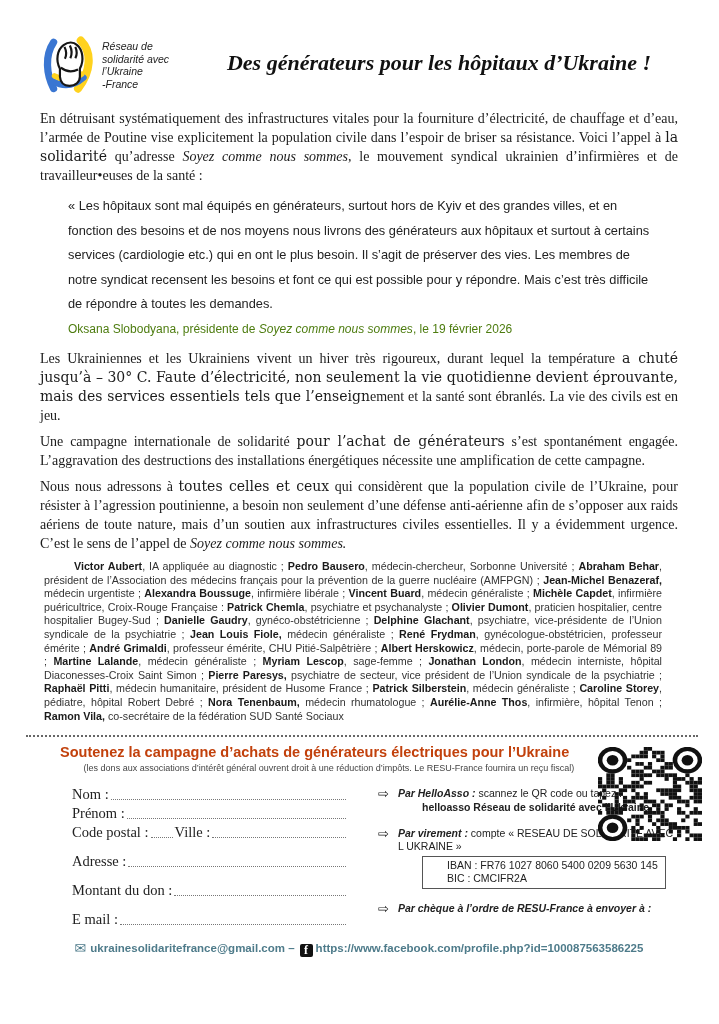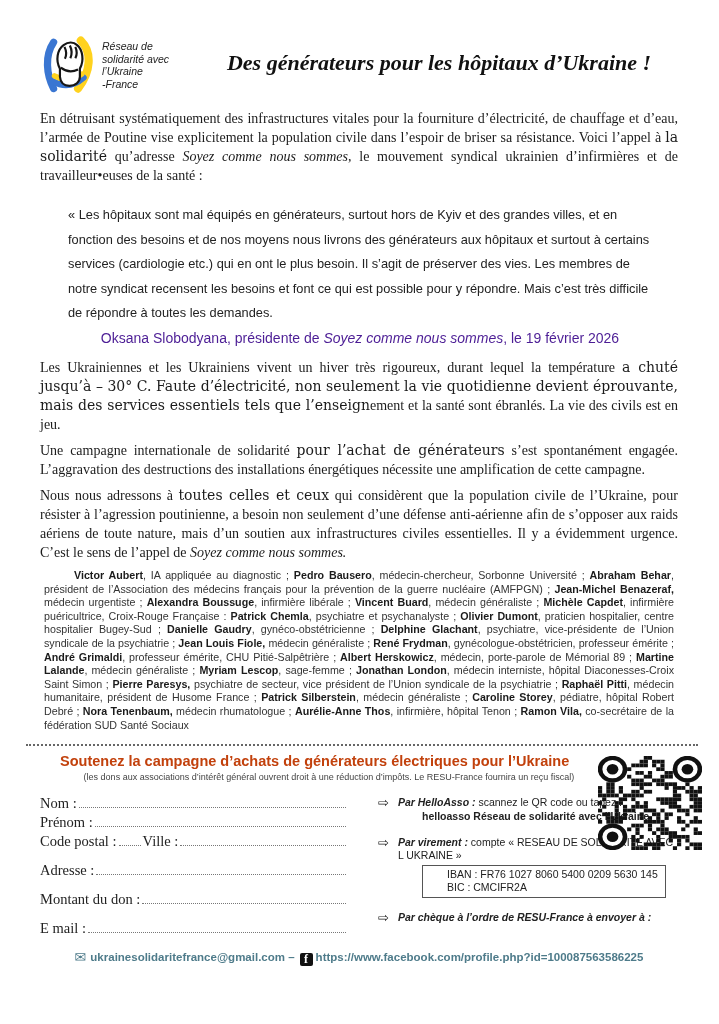--- a/index.html
+++ b/index.html
@@ -30,28 +30,28 @@
   .page-title{
     flex:1;text-align:center;
     font-family:"Liberation Serif", serif;
     font-weight:bold;font-style:italic;
     font-size:22px;line-height:26px;
     padding-top:14px;color:#111;
   }
 
   
   .para{font-size:14px;line-height:19px;text-align:justify;margin:7px 0 7px 0;}
-  .quote-block{margin:18px 26px 8px 28px;font-family:"Liberation Sans", sans-serif;}
+  .quote-block{margin:9px 26px 8px 28px;font-family:"Liberation Sans", sans-serif;}
   .quote-text{font-size:12.8px;line-height:24.5px;text-align:left;color:#222;}
-  .quote-attr{font-size:14px;line-height:24.5px;color:#4c1d95;text-align:center;}
+  .quote-attr{font-size:12px;line-height:24.5px;color:#4d7c0f;}
   .signatories{
     font-family:"Liberation Sans", sans-serif;
     font-size:10.7px;line-height:13.6px;
     text-align:justify;text-indent:30px;
-    margin:6px 4px 0 4px;color:#333;
+    margin:6px 16px 0 4px;color:#333;
   }
   .signatories .b{color:#1b1b1b;}
 
   .section-separator{
     border:none;border-top:2px dotted #666;
     margin:12px -20px 6px -14px;
   }
 
   
   .donation{position:relative;font-family:"Liberation Sans", sans-serif;}
@@ -59,21 +59,21 @@
     text-align:left;font-weight:bold;font-size:14.5px;line-height:18px;
     margin:2px 60px 0 20px;color:#c2410c;
   }
   .don-sub{
     text-align:center;font-size:9px;line-height:12px;color:#444;
     margin:1px 90px 6px 30px;
   }
   .qr-box{position:absolute;top:4px;right:-24px;width:104px;height:94px;}
   .don-cols{display:flex;margin-top:10px;}
   .form-col{width:308px;flex:none;font-family:"Liberation Serif", serif;font-size:14.5px;color:#222;}
-  .form-row{display:flex;align-items:flex-start;margin-top:2px;}
+  .form-row{display:flex;align-items:flex-end;margin-top:2px;margin-left:32px;}
   .form-row.gap{margin-top:12px;}
   .form-row .lbl{white-space:nowrap;}
   .leader{flex:1;border-bottom:1.6px dotted #777;margin:0 2px 3px 2px;height:12px;}
   .leader.short{flex:none;width:22px;}
   .pay-col{flex:1;padding-left:30px;padding-top:3px;font-size:10.5px;line-height:13px;color:#222;}
   .pay-option{margin-bottom:13px;}
   .pay-line{display:flex;}
   .arrow-ic{font-size:13px;line-height:13px;margin-right:9px;color:#222;flex:none;}
   .pay-lead{font-weight:bold;font-style:italic;}
   .pay-center{margin-left:44px;margin-top:1px;}

